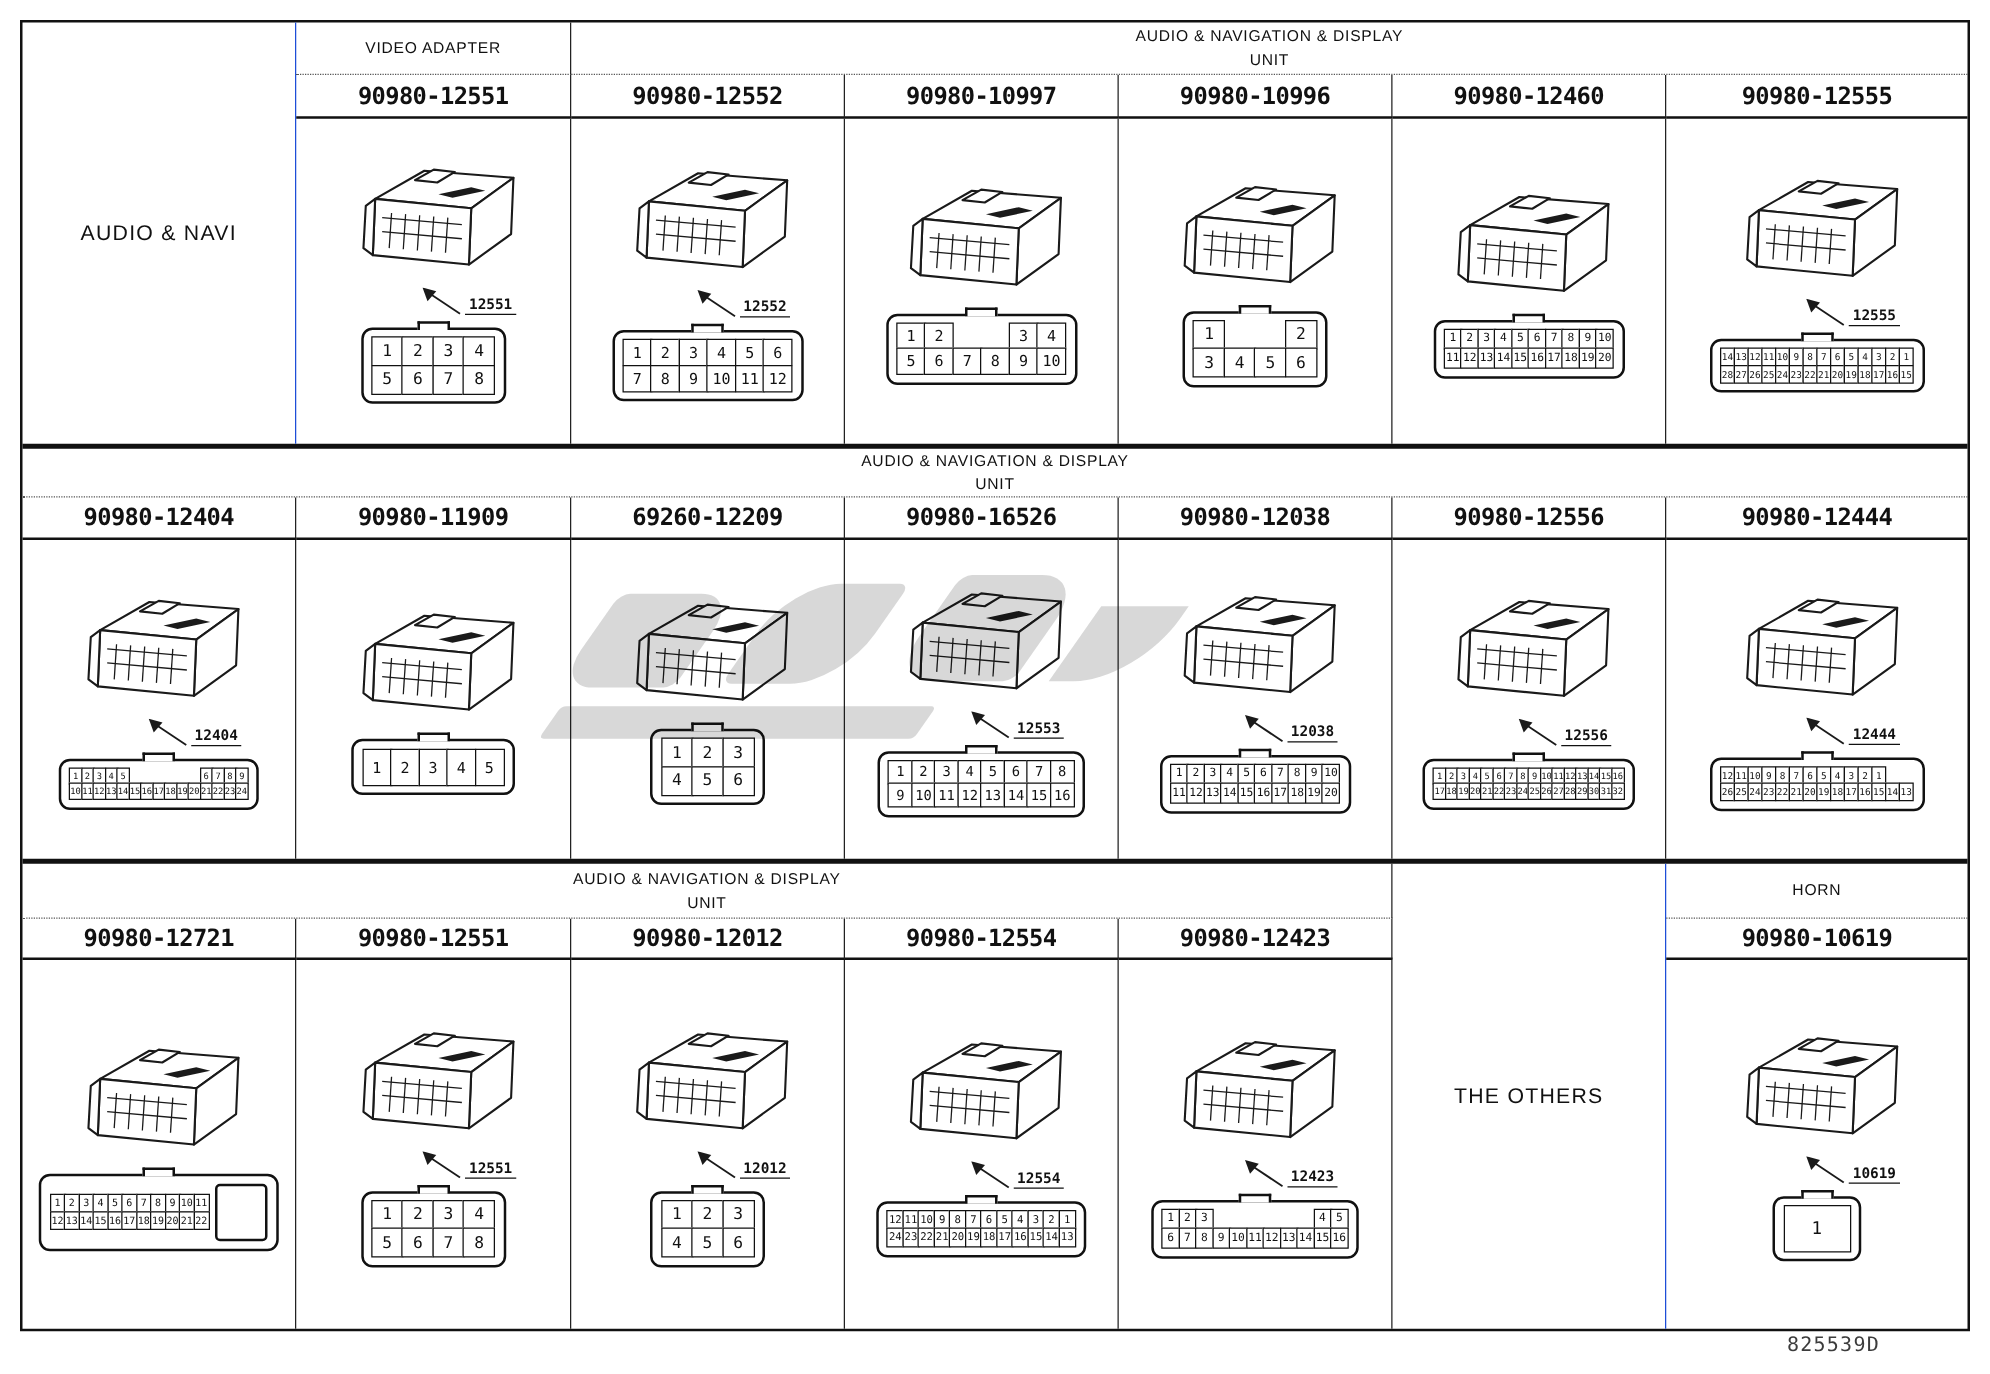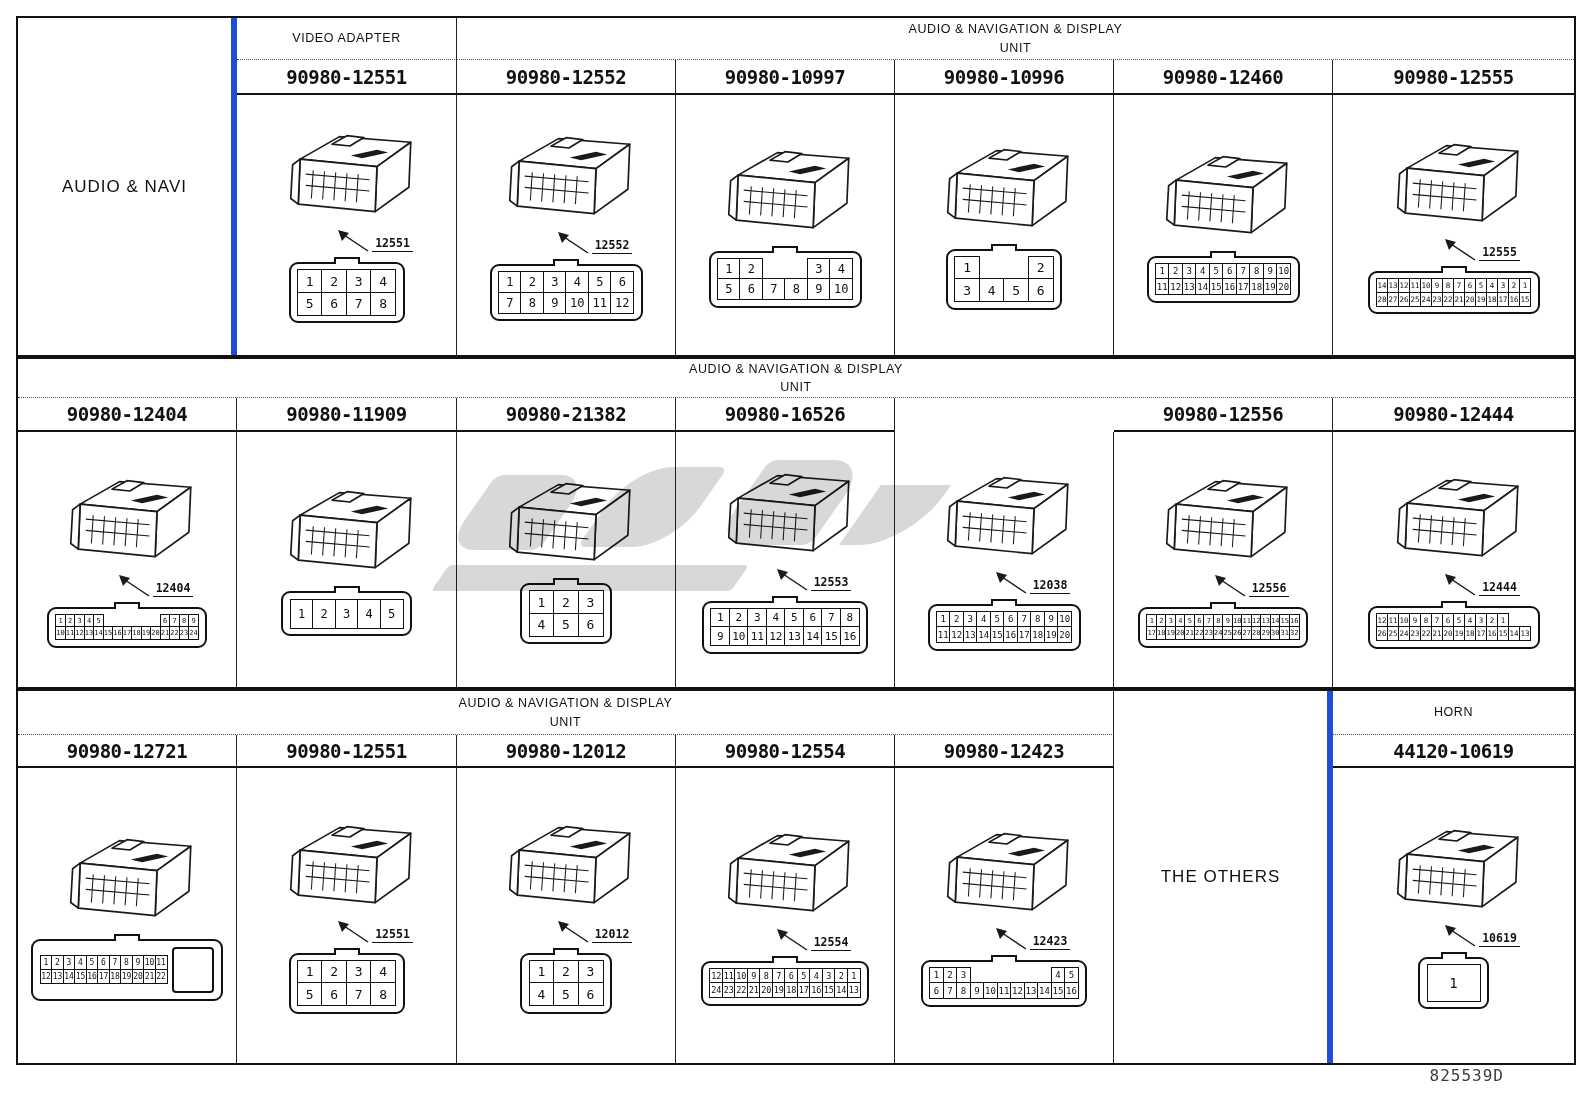--- a/index.html
+++ b/index.html
@@ -11,21 +11,21 @@
   .row-group:last-child{border-bottom:none;}
   .row-group > div{box-sizing:border-box;}
   .header-cell{grid-row:1;display:flex;flex-direction:column;align-items:center;justify-content:center;
                border-right:1px solid #222;border-bottom:1px dotted #555;}
   .header-line{font-size:12.5px;letter-spacing:.6px;line-height:1.45;white-space:nowrap;}
   .part-cell{grid-row:2;display:flex;align-items:center;justify-content:center;
              border-right:1px solid #222;border-bottom:2px solid #111;}
   .part-number{font-family:"DejaVu Sans Mono", monospace;font-weight:700;font-size:19px;letter-spacing:-0.5px;}
   .content-cell{grid-row:3;display:flex;flex-direction:column;align-items:center;justify-content:center;
                 gap:5px;padding:4px;border-right:1px solid #222;overflow:hidden;}
-  .span-cell{display:flex;align-items:center;justify-content:center;border-right:6px solid #1d4ed8;}
+  .span-cell{display:flex;align-items:center;justify-content:center;border-right:1px solid #1d4ed8;}
   .big-label{font-size:17px;letter-spacing:1px;white-space:nowrap;}
   .no-r{border-right:none !important;}
   .callout{display:flex;align-items:flex-end;gap:2px;margin-left:56px;height:22px;}
   .callout-text{font-family:"DejaVu Sans Mono", monospace;font-size:11.5px;font-weight:700;
                 border-bottom:1px solid #111;padding:0 3px 1px 3px;}
   .front{display:flex;flex-direction:column;align-items:center;}
   .front-tab{width:26px;height:7px;border:2px solid #111;border-bottom:none;margin-bottom:-2px;
              box-sizing:border-box;background:#fff;z-index:1;}
   .front-shell{border:2.5px solid #111;border-radius:9px;padding:6px 7px;background:#fff;
                display:flex;align-items:center;gap:5px;}
@@ -499,21 +499,21 @@
                     <div class="pin" style="width: 24px; height: 30px; font-size: 12px;">2</div>
                     <div class="pin" style="width: 24px; height: 30px; font-size: 12px;">3</div>
                     <div class="pin" style="width: 24px; height: 30px; font-size: 12px;">4</div>
                     <div class="pin" style="width: 24px; height: 30px; font-size: 12px;">5</div>
                   </div>
                 </div>
               </div>
             </div>
           </div>
           <div class="part-cell" style="grid-area: 2 / 3;">
-            <span class="part-number">90980-21382</span>
+            <span class="part-number">69260-12209</span>
           </div>
           <div class="content-cell" style="grid-area: 3 / 3;">
             <svg width="150" height="98" viewBox="0 0 160 104">
               <g fill="#fff" stroke="#1a1a1a" stroke-width="1.8" stroke-linejoin="round">
                 <polygon points="30,34 72,10 148,16 112,42"></polygon>
                 <polygon points="112,42 148,16 146,64 110,90"></polygon>
                 <polygon points="30,34 112,42 110,90 28,82"></polygon>
                 <polygon points="64,18 80,9 98,11 83,20"></polygon>
                 <polygon points="22,40 30,34 28,82 20,76"></polygon>
               </g>
@@ -596,20 +596,23 @@
                     <div class="pin" style="width: 20px; height: 20px; font-size: 11px;">11</div>
                     <div class="pin" style="width: 20px; height: 20px; font-size: 11px;">12</div>
                     <div class="pin" style="width: 20px; height: 20px; font-size: 11px;">13</div>
                     <div class="pin" style="width: 20px; height: 20px; font-size: 11px;">14</div>
                     <div class="pin" style="width: 20px; height: 20px; font-size: 11px;">15</div>
                     <div class="pin" style="width: 20px; height: 20px; font-size: 11px;">16</div>
                   </div>
                 </div>
               </div>
             </div>
+          </div>
+          <div class="part-cell" style="grid-area: 2 / 5;">
+            <span class="part-number">90980-12038</span>
           </div>
           <div class="content-cell" style="grid-area: 3 / 5;">
             <svg width="150" height="98" viewBox="0 0 160 104">
               <g fill="#fff" stroke="#1a1a1a" stroke-width="1.8" stroke-linejoin="round">
                 <polygon points="30,34 72,10 148,16 112,42"></polygon>
                 <polygon points="112,42 148,16 146,64 110,90"></polygon>
                 <polygon points="30,34 112,42 110,90 28,82"></polygon>
                 <polygon points="64,18 80,9 98,11 83,20"></polygon>
                 <polygon points="22,40 30,34 28,82 20,76"></polygon>
               </g>
@@ -1097,21 +1100,21 @@
                     <div class="pin" style="width: 15px; height: 17px; font-size: 9px;">13</div>
                     <div class="pin" style="width: 15px; height: 17px; font-size: 9px;">14</div>
                     <div class="pin" style="width: 15px; height: 17px; font-size: 9px;">15</div>
                     <div class="pin" style="width: 15px; height: 17px; font-size: 9px;">16</div>
                   </div>
                 </div>
               </div>
             </div>
           </div>
           <div class="part-cell no-r" style="grid-area: 2 / 7;">
-            <span class="part-number">44120-10619</span>
+            <span class="part-number">90980-10619</span>
           </div>
           <div class="content-cell no-r" style="grid-area: 3 / 7;">
             <svg width="150" height="98" viewBox="0 0 160 104">
               <g fill="#fff" stroke="#1a1a1a" stroke-width="1.8" stroke-linejoin="round">
                 <polygon points="30,34 72,10 148,16 112,42"></polygon>
                 <polygon points="112,42 148,16 146,64 110,90"></polygon>
                 <polygon points="30,34 112,42 110,90 28,82"></polygon>
                 <polygon points="64,18 80,9 98,11 83,20"></polygon>
                 <polygon points="22,40 30,34 28,82 20,76"></polygon>
               </g>

